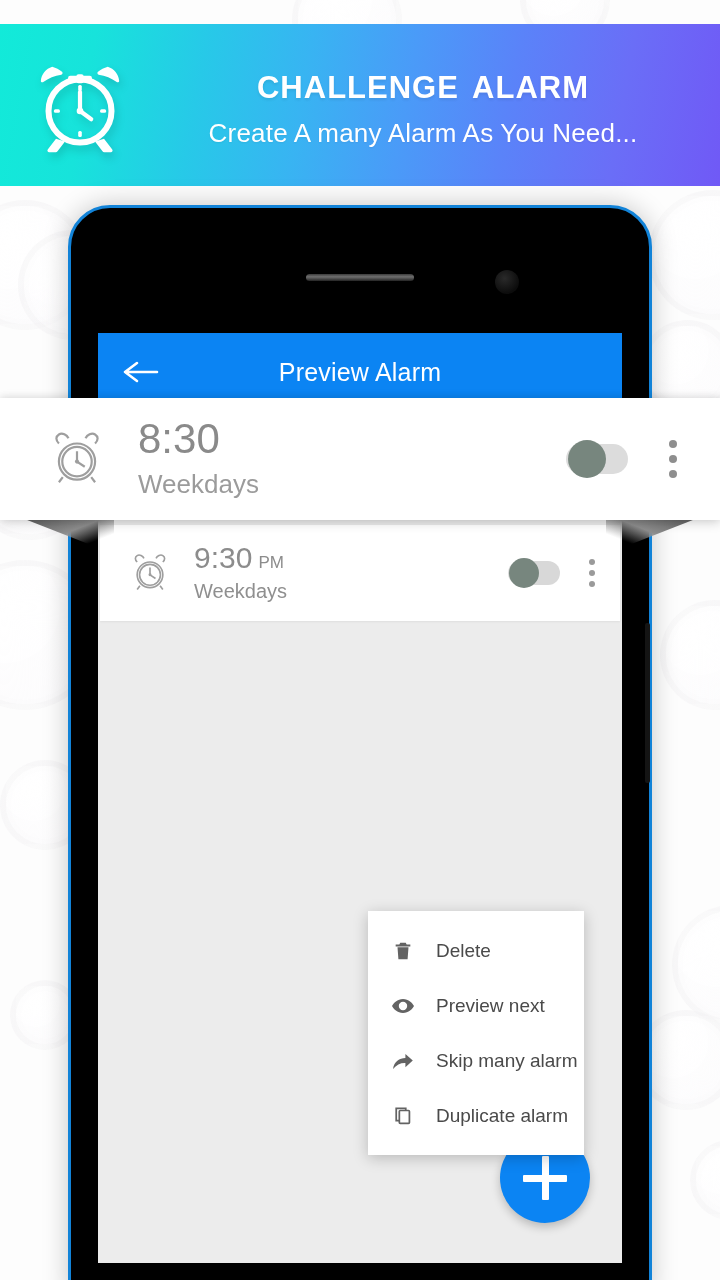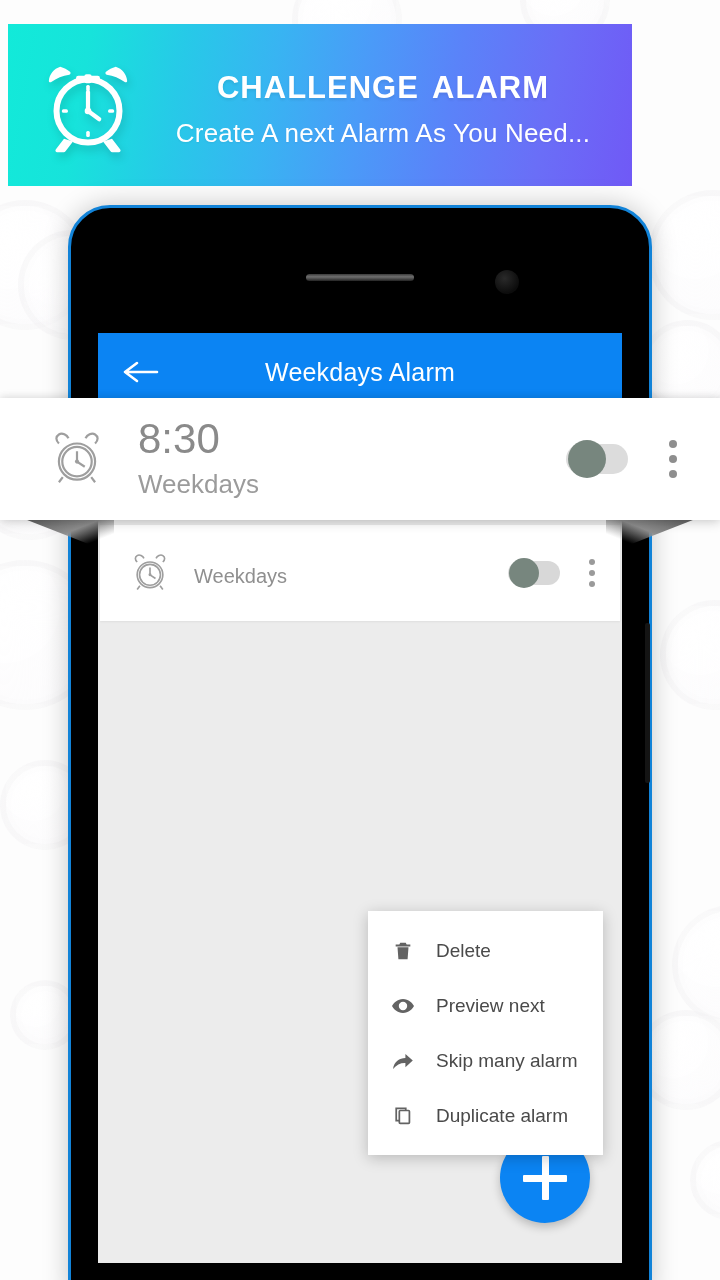--- a/index.html
+++ b/index.html
@@ -20,21 +20,21 @@
   .bubbles { position: absolute; inset: 0; overflow: hidden; z-index: 0; pointer-events: none; }
   .bub {
     position: absolute; border-radius: 50%;
     border: 6px solid rgba(0,0,0,0.018);
     background: radial-gradient(circle at 35% 30%, rgba(255,255,255,0.9), rgba(250,248,252,0.35));
     box-shadow: 0 0 18px rgba(0,0,0,0.012) inset;
   }
 
   
   .header {
-    position: absolute; left: 8px; top: 24px; width: 624px; height: 162px;
+    position: absolute; left: 0; top: 24px; width: 720px; height: 162px;
     background: linear-gradient(100deg,
       #12ead9 0%, #17e3db 13%, #27c9e8 28%, #38b4f2 42%,
       #4a9bf8 56%, #5a83f9 70%, #6a6ef7 85%, #7059f6 100%);
     z-index: 2;
     display: flex; align-items: center;
   }
   .logo-wrap {
     position: absolute; left: 32px; top: 50%; transform: translateY(-50%);
     width: 96px; height: 96px;
     display: flex; align-items: center; justify-content: center;
@@ -145,21 +145,21 @@
   .kebab {
     width: 28px; margin-right: 14px; flex: none;
     display: flex; flex-direction: column; align-items: center; gap: 5px;
   }
   .kebab i { width: 6px; height: 6px; border-radius: 50%; background: #9a9a9a; display: block; }
 
   
   .ctx-menu {
     position: absolute;
     left: 270px; top: 578px;
-    width: 235px;
+    width: 216px;
     background: #ffffff;
     box-shadow: 0 3px 14px rgba(0,0,0,0.22);
     padding: 12px 0;
     z-index: 6;
   }
   .ctx-item {
     display: flex; align-items: center;
     height: 55px; padding-left: 22px;
   }
   .ctx-icon { width: 26px; height: 26px; flex: none; display: flex; align-items: center; justify-content: center; }
@@ -260,38 +260,38 @@
           <rect x="14.6" y="34.8" width="4" height="2.4" rx="1"></rect>
           <rect x="45.4" y="34.8" width="4" height="2.4" rx="1"></rect>
           <path d="M16 54.5l-5.5 7.2c-.6.8 0 1.8 1 1.8h4.3c.5 0 .9-.2 1.2-.6l5-6.6-6-1.8z"></path>
           <path d="M48 54.5l5.5 7.2c.6.8 0 1.8-1 1.8h-4.3c-.5 0-.9-.2-1.2-.6l-5-6.6 6-1.8z"></path>
         </g>
       </svg>
     </div>
 
     <div class="header-text">
       <div class="app-title">Challenge Alarm</div>
-      <div class="app-sub">Create A next Alarm As You Need...</div>
+      <div class="app-sub">Create A many Alarm As You Need...</div>
     </div>
   </div>
 
   <div class="phone">
     <div class="speaker"></div>
     <div class="camera"></div>
     <div class="side-btn"></div>
 
     <div class="screen">
 
       <div class="appbar">
         <div class="back-arrow">
           <svg viewBox="0 0 36 26" width="36" height="26">
             <path d="M2 13 L14 4 M2 13 L14 22 M2 13 H34" stroke="#ffffff" stroke-width="2.6" fill="none" stroke-linecap="round" stroke-linejoin="round"></path>
           </svg>
         </div>
-        <div class="appbar-title">Weekdays Alarm</div>
+        <div class="appbar-title">Preview Alarm</div>
       </div>
 
       <div class="alarm-list">
 
         <div class="alarm-card">
           <div class="alarm-icon">
             <svg viewBox="0 0 48 48" width="44" height="44">
               <g fill="none" stroke="#9e9e9e" stroke-width="1.8">
                 <circle cx="24" cy="26" r="14"></circle>
                 <circle cx="24" cy="26" r="11.4"></circle>
@@ -327,20 +327,23 @@
                 <circle cx="24" cy="26" r="11.4"></circle>
                 <path d="M10 12c-2.6-2.6-2.6-5.4 0-7s6.2.4 7.4 3"></path>
                 <path d="M38 12c2.6-2.6 2.6-5.4 0-7s-6.2.4-7.4 3"></path>
                 <path d="M24 18v8l6 4"></path>
                 <path d="M13 38l-3 4M35 38l3 4"></path>
               </g>
               <circle cx="24" cy="26" r="1.6" fill="#9e9e9e"></circle>
             </svg>
           </div>
           <div class="alarm-texts">
+            <div class="alarm-time">
+              <span>9:30</span><span class="alarm-ampm">PM</span>
+            </div>
             <div class="alarm-days">Weekdays</div>
           </div>
           <div class="toggle">
             <div class="knob"></div>
           </div>
           <div class="kebab">
             <i></i>
               <i></i>
               <i></i>
           </div>

